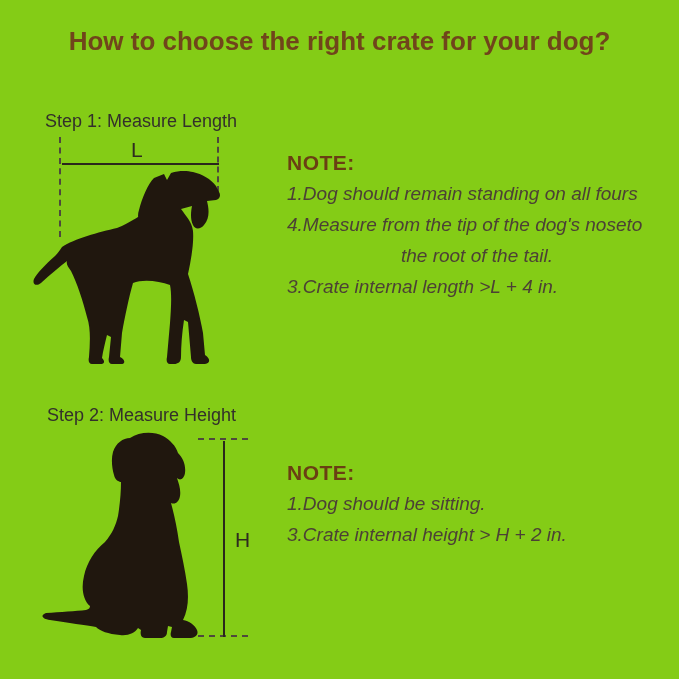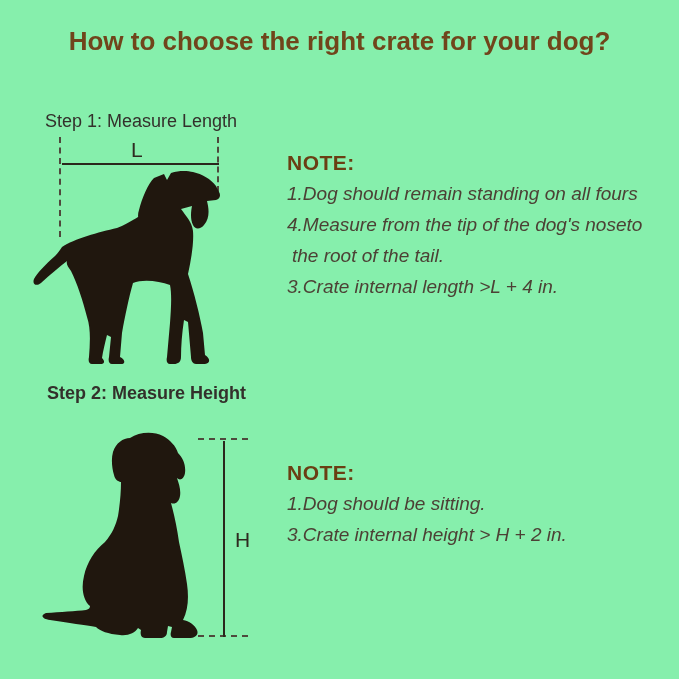--- a/index.html
+++ b/index.html
@@ -1,35 +1,35 @@
 <!DOCTYPE html>
 <html><head>
 <meta charset="utf-8">
 <style>
   html,body{margin:0;padding:0;background:#e8e8e8;}
   .page{
     position:relative;
     width:679px;height:679px;
     margin:0 auto;
-    background:#86efac;
+    background:#84cc16;
     font-family:"Liberation Sans", sans-serif;
     overflow:hidden;
   }
   .title{
     position:absolute;left:0;top:26px;width:679px;
     margin:0;text-align:center;
     font-size:26px;font-weight:bold;letter-spacing:0px;
     color:#70451B;
   }
   .step-heading{
     position:absolute;
     font-size:18px;color:#33302B;
   }
   .step-heading.s1{left:45px;top:111px;}
-  .step-heading.s2{left:47px;top:383px;font-weight:bold;}
+  .step-heading.s2{left:47px;top:405px;}
 
   
   .l-line{position:absolute;left:62px;top:163px;width:157px;height:2px;background:#2B271C;}
   .l-guide-left{position:absolute;left:59px;top:137px;height:100px;width:0;border-left:2px dashed #4E493C;}
   .l-guide-right{position:absolute;left:217px;top:137px;height:55px;width:0;border-left:2px dashed #4E493C;}
   .measure-label{position:absolute;font-size:21px;color:#2F2B20;}
   .l-label{left:131px;top:138px;}
 
   
   .h-line{position:absolute;left:223px;top:441px;width:2px;height:196px;background:#2B271C;}
@@ -47,21 +47,21 @@
   .note2{top:457px;}
   .note-heading{
     font-size:21px;font-weight:bold;color:#6A3F13;
     line-height:31px;letter-spacing:0.5px;
   }
   .note-line{
     font-size:19px;color:#4C4135;line-height:31px;
     white-space:nowrap;
     font-style:italic;
   }
-  .note-line.indent{padding-left:5px;}
+  .note-line.indent{padding-left:5px;text-align:center;}
 </style>
 </head>
 <body>
 
 <div class="page">
 
   <h1 class="title">How to choose the right crate for your dog?</h1>
 
   <div class="step-heading s1">Step 1: Measure Length</div>
 

